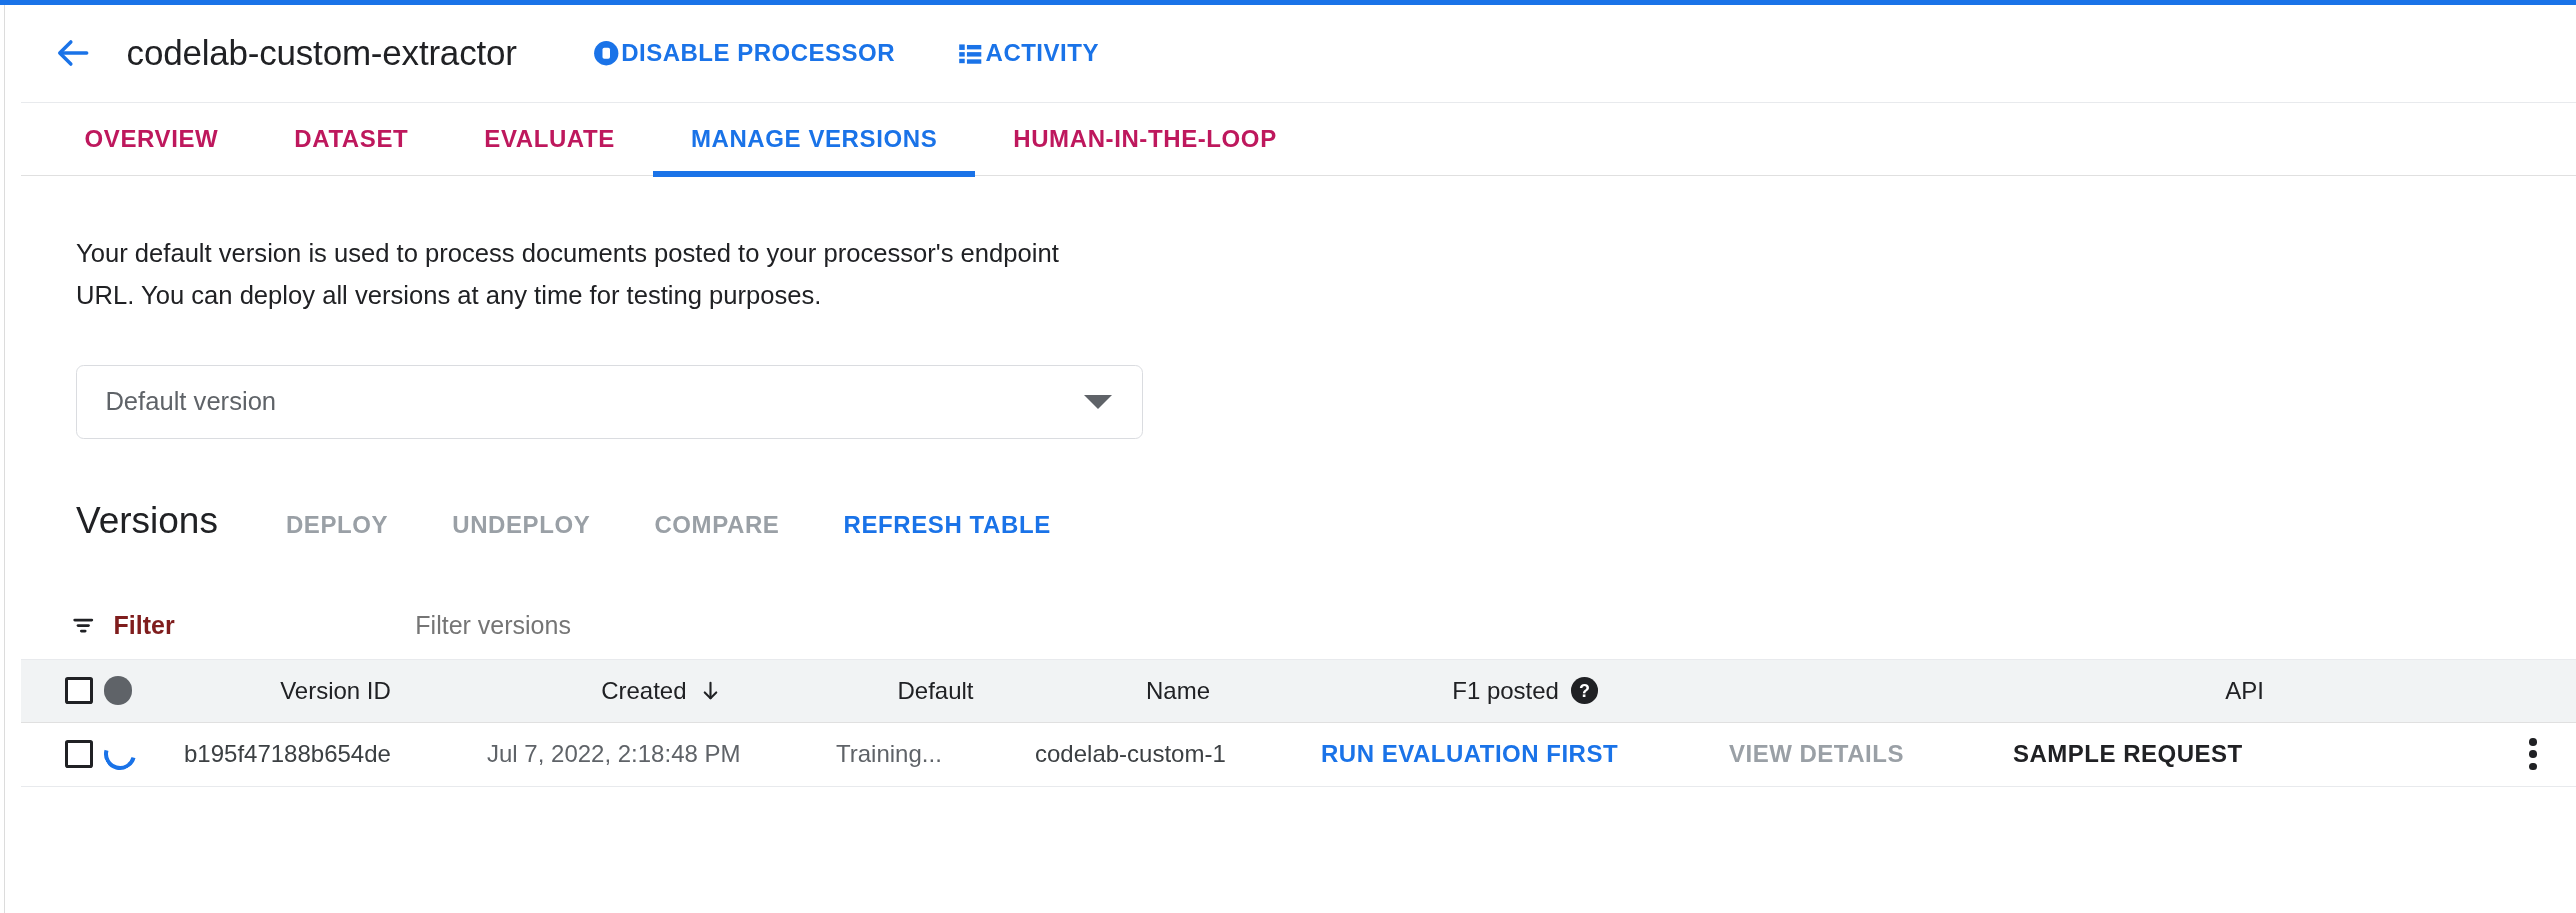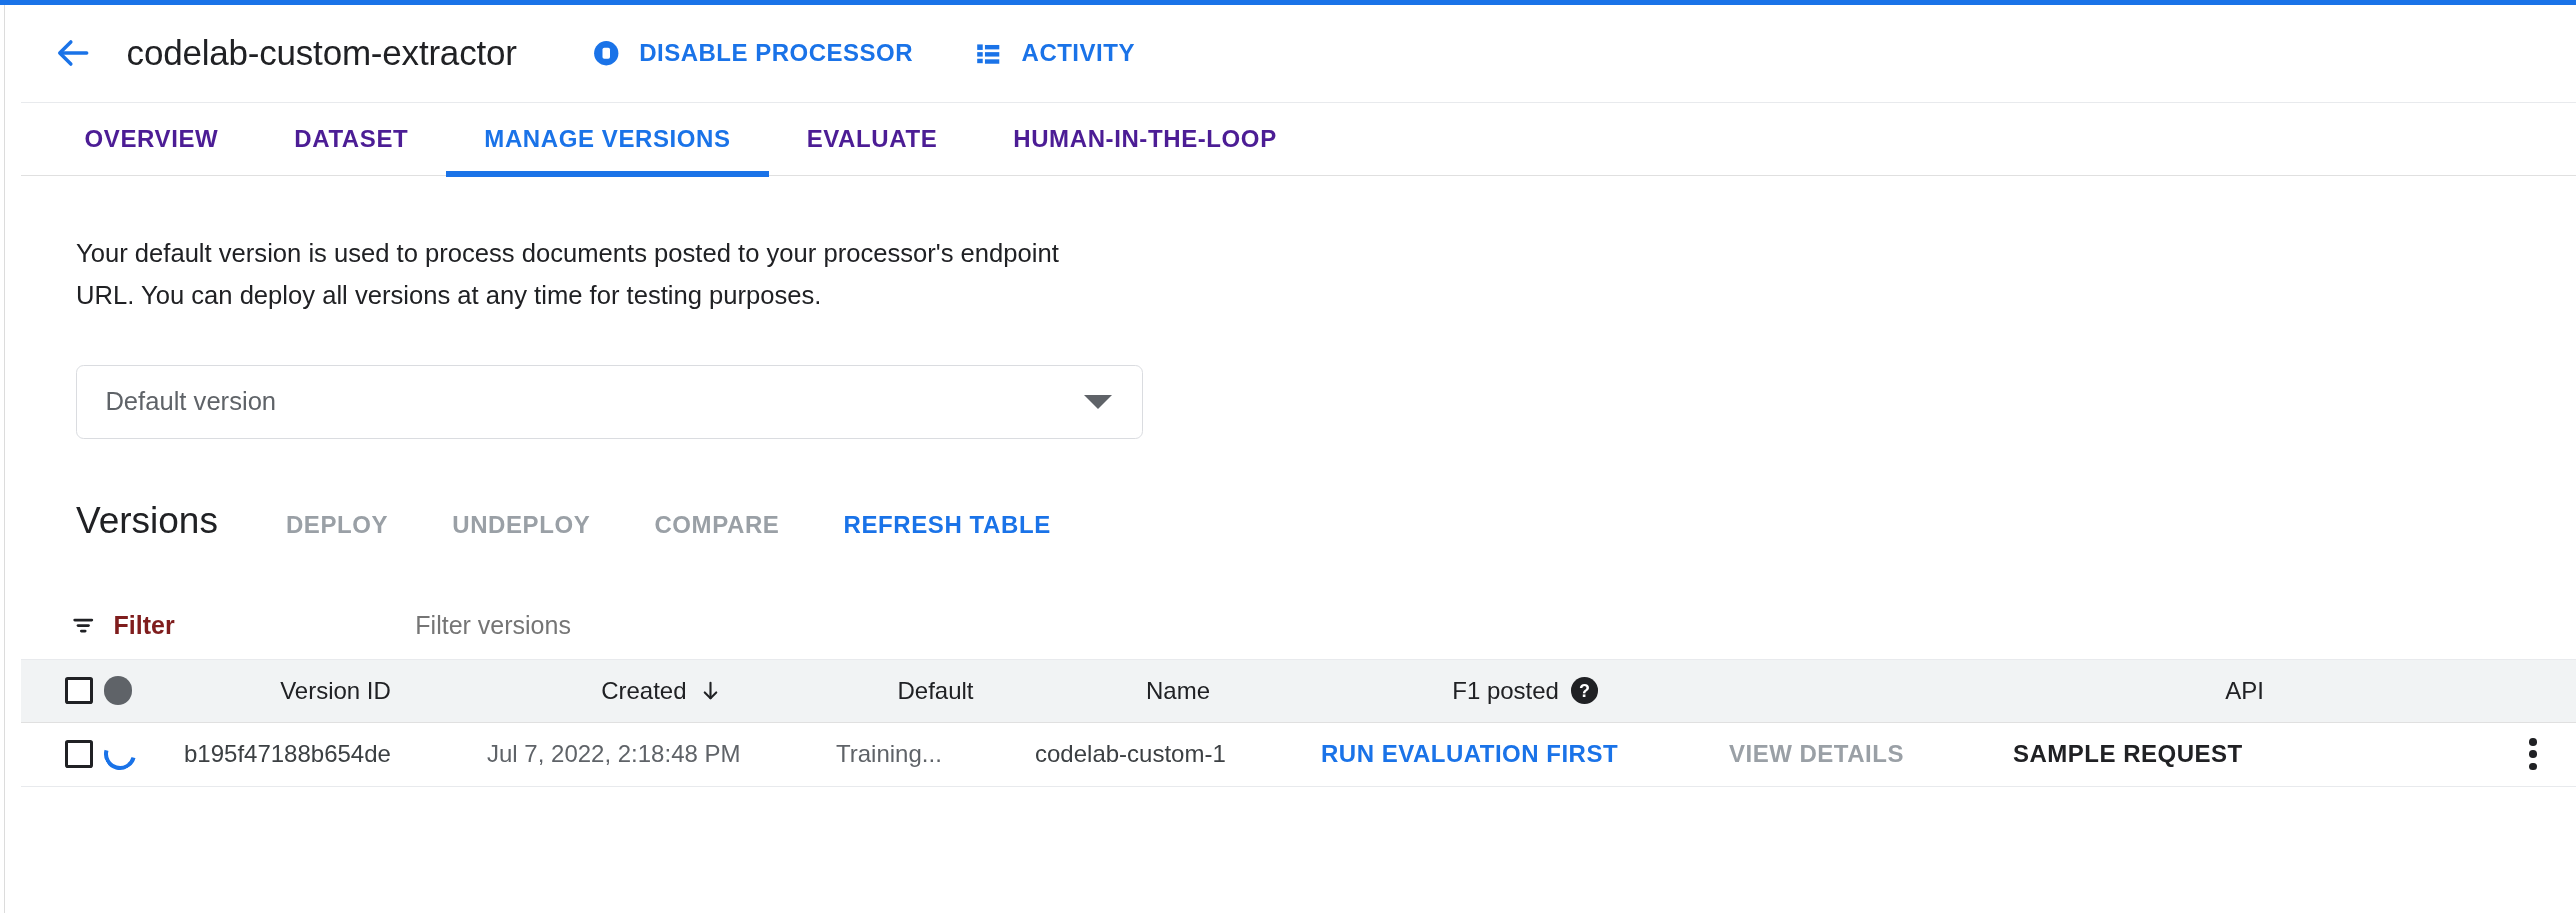--- a/index.html
+++ b/index.html
@@ -65,21 +65,21 @@
   }
   .header-actions {
     display: flex;
     align-items: center;
     margin-left: 76px;
     gap: 62px;
   }
   .hdr-action {
     display: flex;
     align-items: center;
-    gap: 20px;
+    gap: 2px;
     color: #1a73e8;
     font-size: 24px;
     font-weight: bold;
     letter-spacing: 0.5px;
     cursor: pointer;
     white-space: nowrap;
   }
   .hdr-action .ico { display: flex; align-items: center; }
 
   
@@ -93,21 +93,21 @@
     padding-left: 25.6px;
   }
   .tab {
     display: flex;
     align-items: center;
     justify-content: center;
     padding: 0 38px;
     font-size: 24px;
     font-weight: bold;
     letter-spacing: 0.6px;
-    color: #4c1d95;
+    color: #be185d;
     cursor: pointer;
     position: relative;
     white-space: nowrap;
   }
   .tab.active { color: #1a73e8; }
   .tab.active::after {
     content: "";
     position: absolute;
     left: 0; right: 0; bottom: -1.9px;
     height: 5.7px;
@@ -372,25 +372,25 @@
     </div>
   </div>
 
   <div class="tabbar">
     <div class="tab">
       <span>OVERVIEW</span>
     </div>
     <div class="tab">
       <span>DATASET</span>
     </div>
+    <div class="tab">
+      <span>EVALUATE</span>
+    </div>
     <div class="tab active">
       <span>MANAGE VERSIONS</span>
-    </div>
-    <div class="tab">
-      <span>EVALUATE</span>
     </div>
     <div class="tab">
       <span>HUMAN-IN-THE-LOOP</span>
     </div>
   </div>
 
   <div class="content">
 
     <div class="intro">
       <div>Your default version is used to process documents posted to your processor's endpoint</div>

